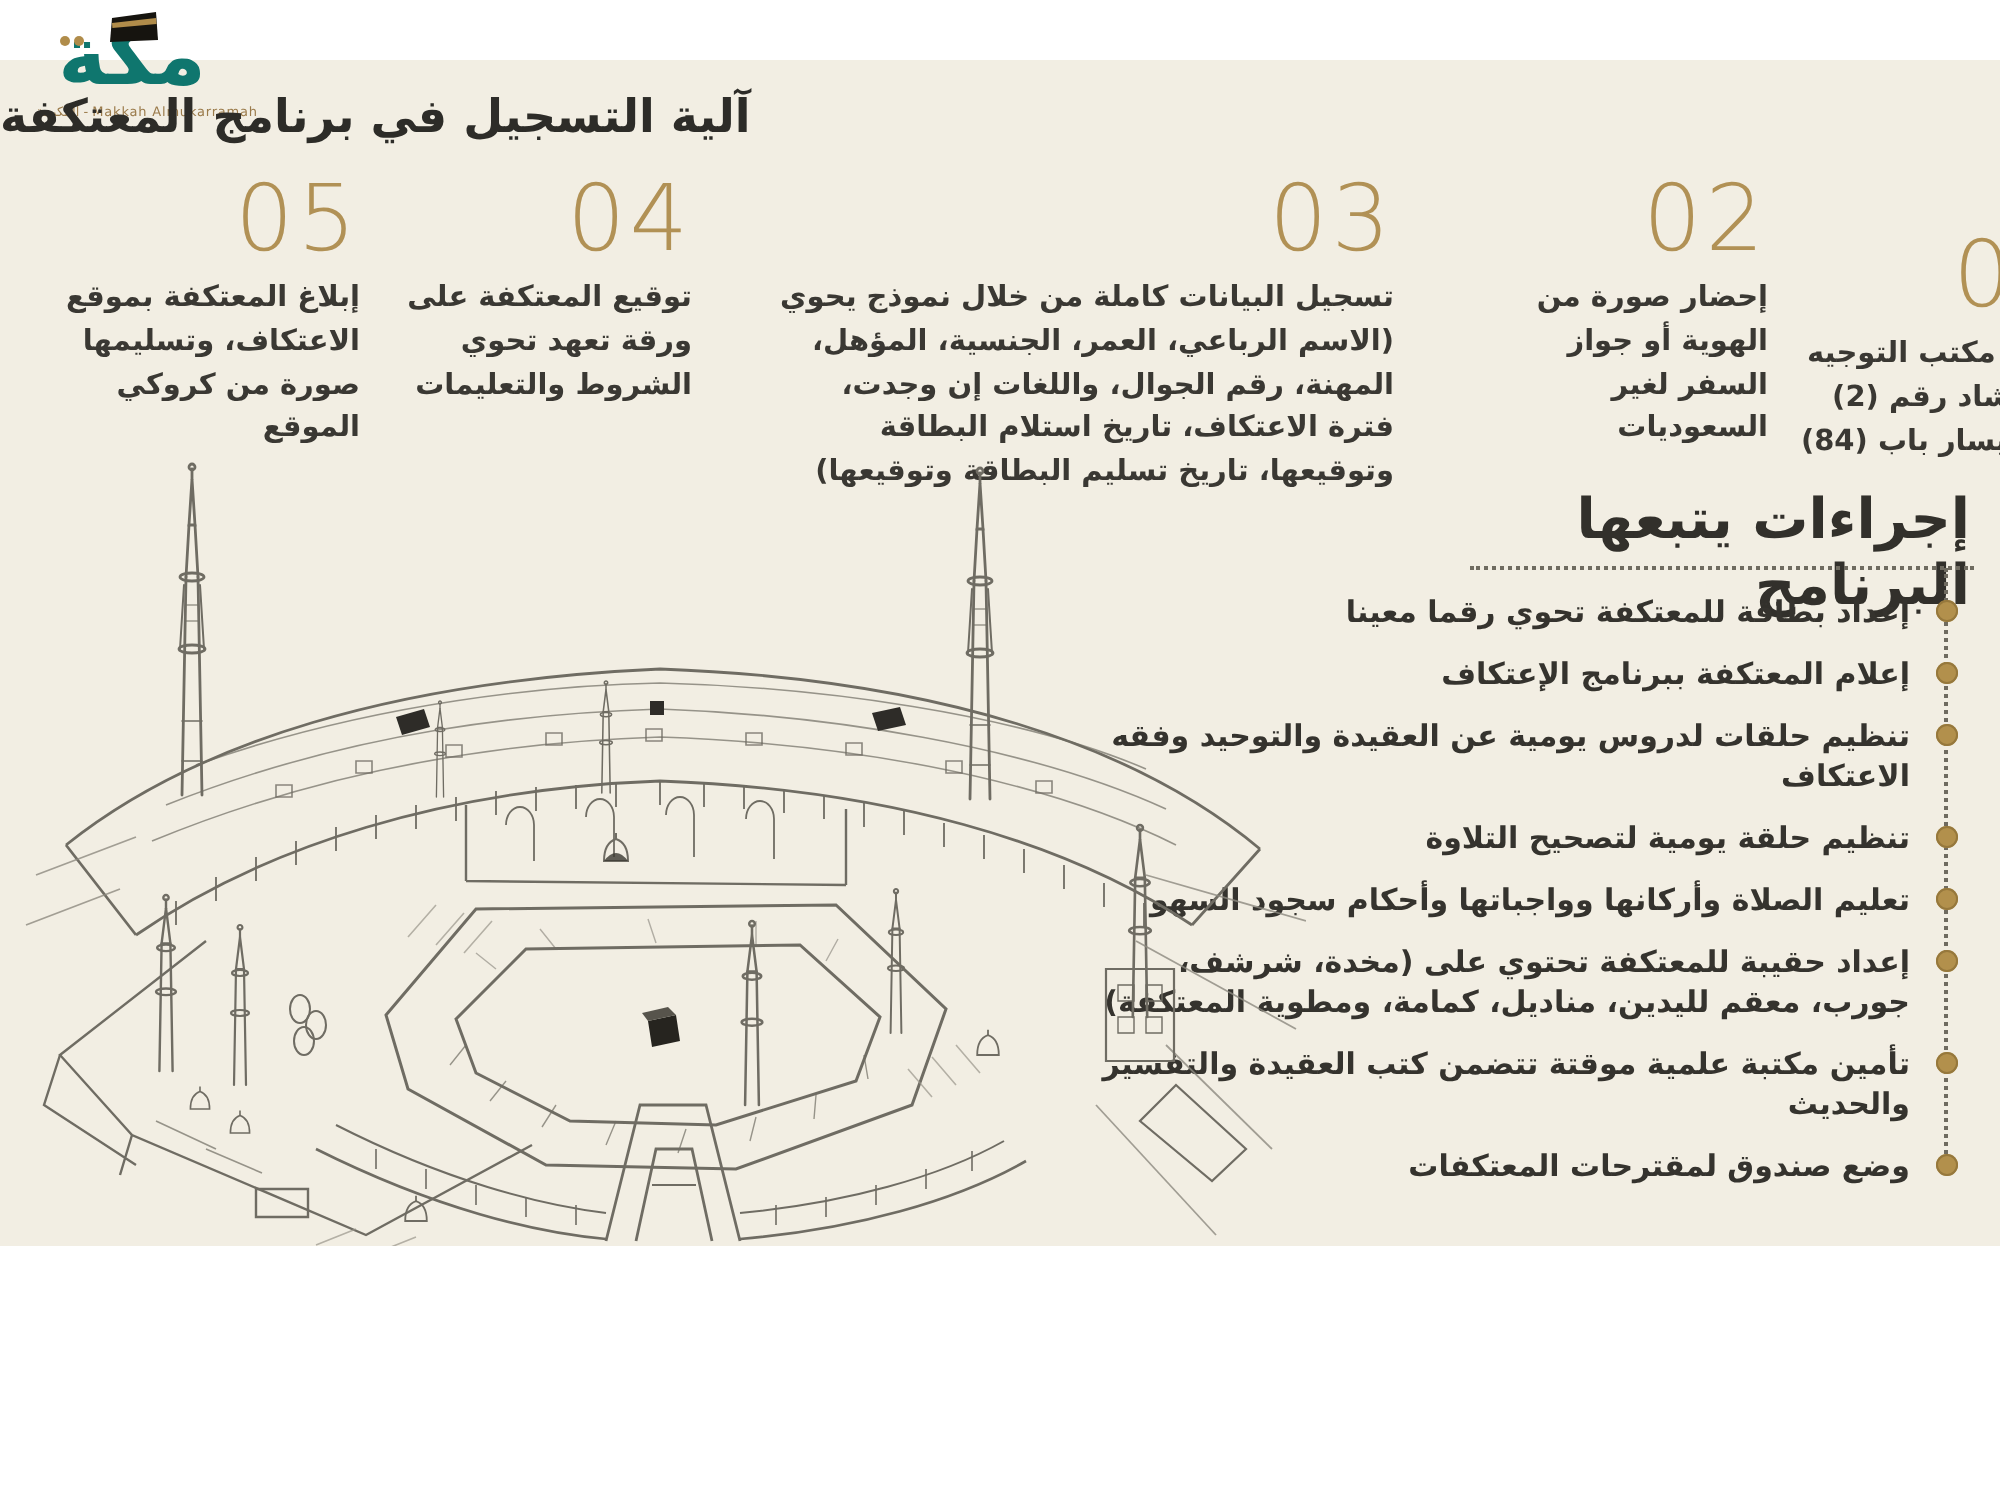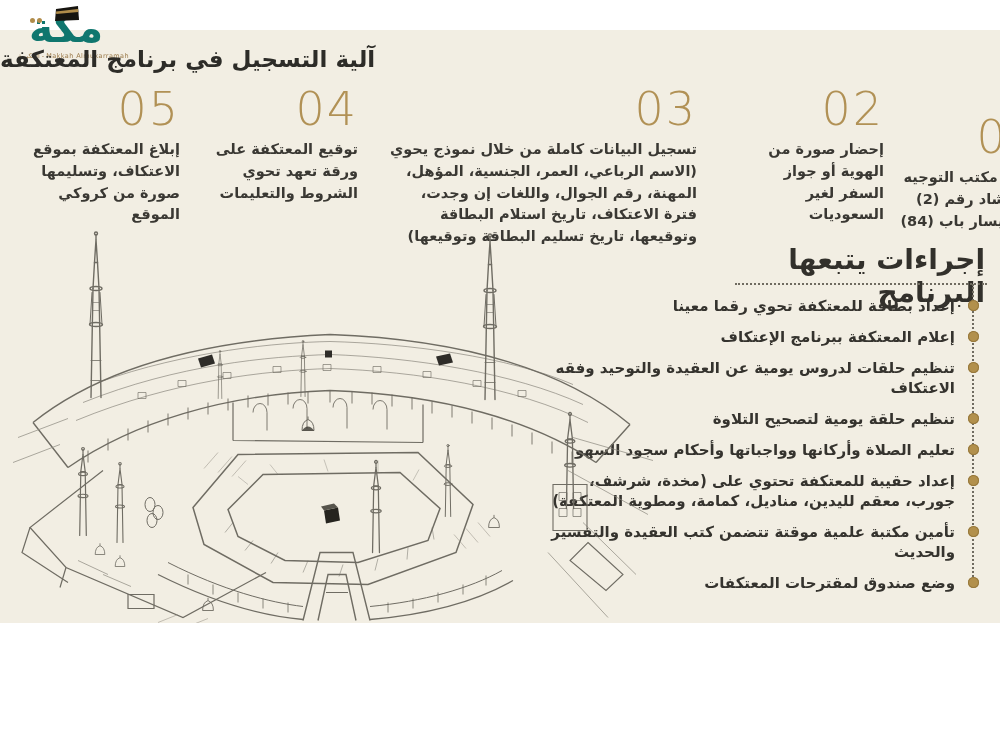--- a/index.html
+++ b/index.html
@@ -19,21 +19,21 @@
   .logo-kaaba{position:absolute;left:36px;top:-2px;}
   .logo-caption{display:block;margin-top:1px;font-size:6.5px;color:#9b7b4b;letter-spacing:.4px;white-space:nowrap;}
 
   
   .step{position:absolute;top:86px;text-align:right;direction:rtl;}
   .step-number{font-size:46px;line-height:1;color:#b19155;font-weight:200;letter-spacing:2px;}
   .step-text{margin-top:7px;font-size:14.5px;font-weight:bold;color:#3a3833;line-height:1.5;}
   .step-01{left:896px;width:143px;margin-top:28px;}
   .step-02{left:758px;width:126px;}
   .step-03{left:383px;width:314px;}
-  .step-04{left:188px;width:170px;}
+  .step-04{left:176px;width:170px;}
   .step-05{left:18px;width:162px;}
 
   
   .proc-heading{position:absolute;right:15px;top:243px;width:280px;text-align:right;direction:rtl;
     font-size:28px;font-weight:bold;color:#32302b;}
   .proc-rule{position:absolute;right:13px;top:283px;width:252px;border-top:2px dotted #6f6b60;}
   .proc-vline{position:absolute;right:26px;top:284px;height:296px;border-right:2px dotted #6f6b60;}
   .proc-list{position:absolute;right:21px;top:296px;width:436px;margin:0;padding:0;list-style:none;direction:rtl;}
   .proc-list li{position:relative;padding-right:24px;margin-bottom:11px;font-size:15px;font-weight:bold;
     color:#35332e;line-height:20px;text-align:right;}

